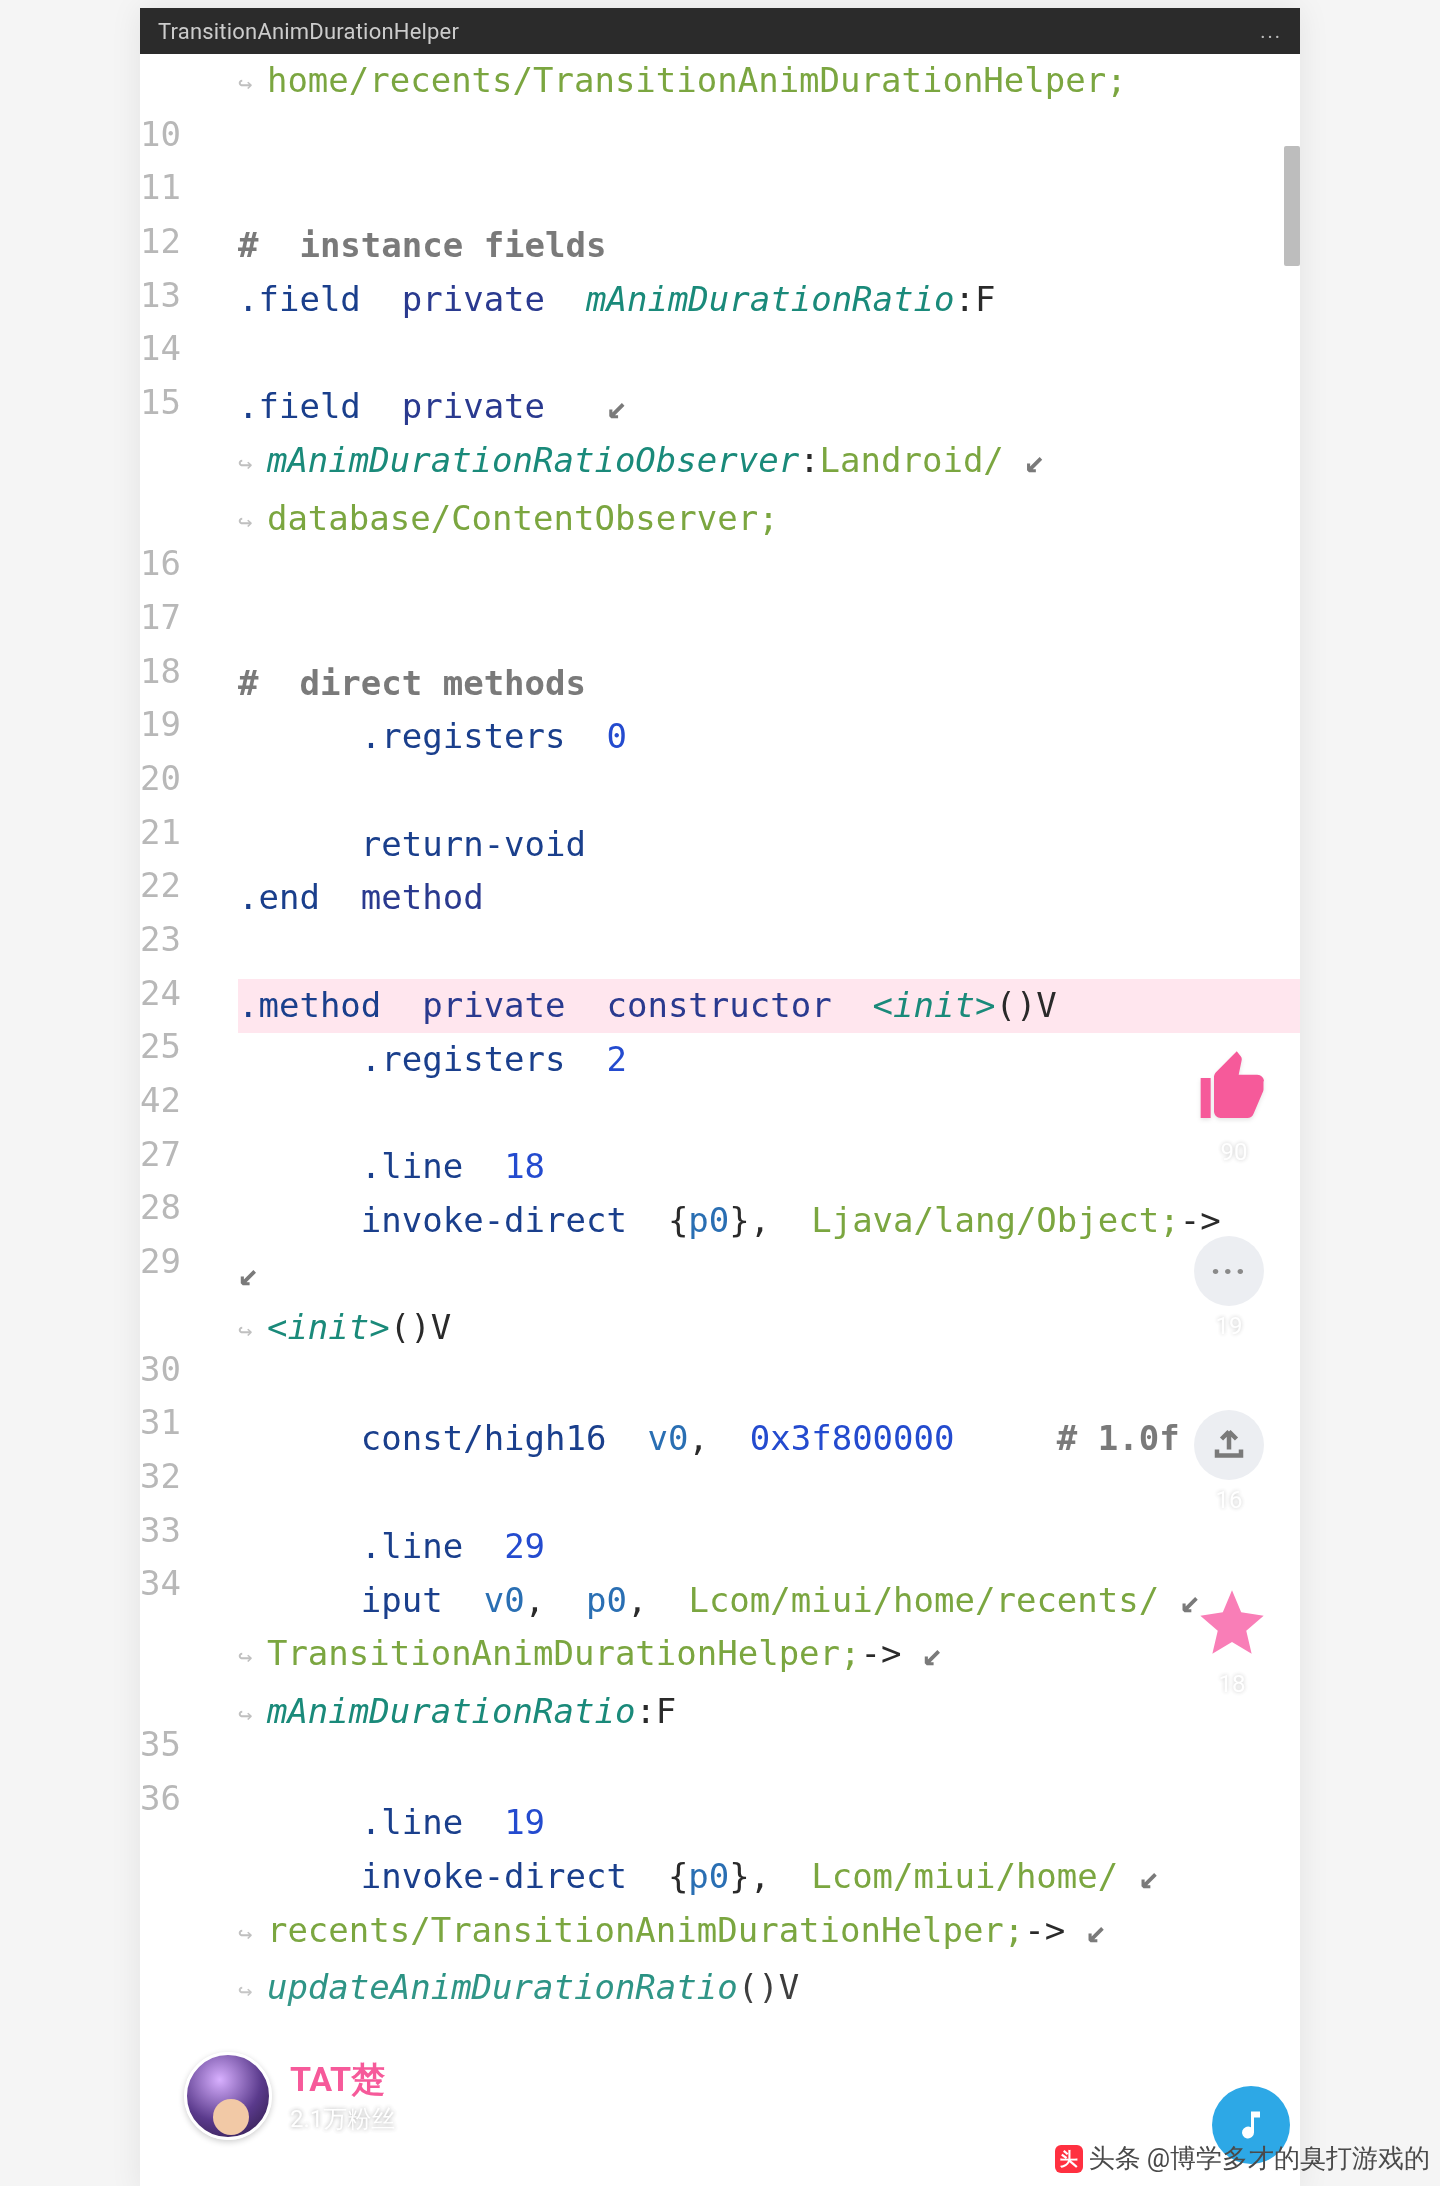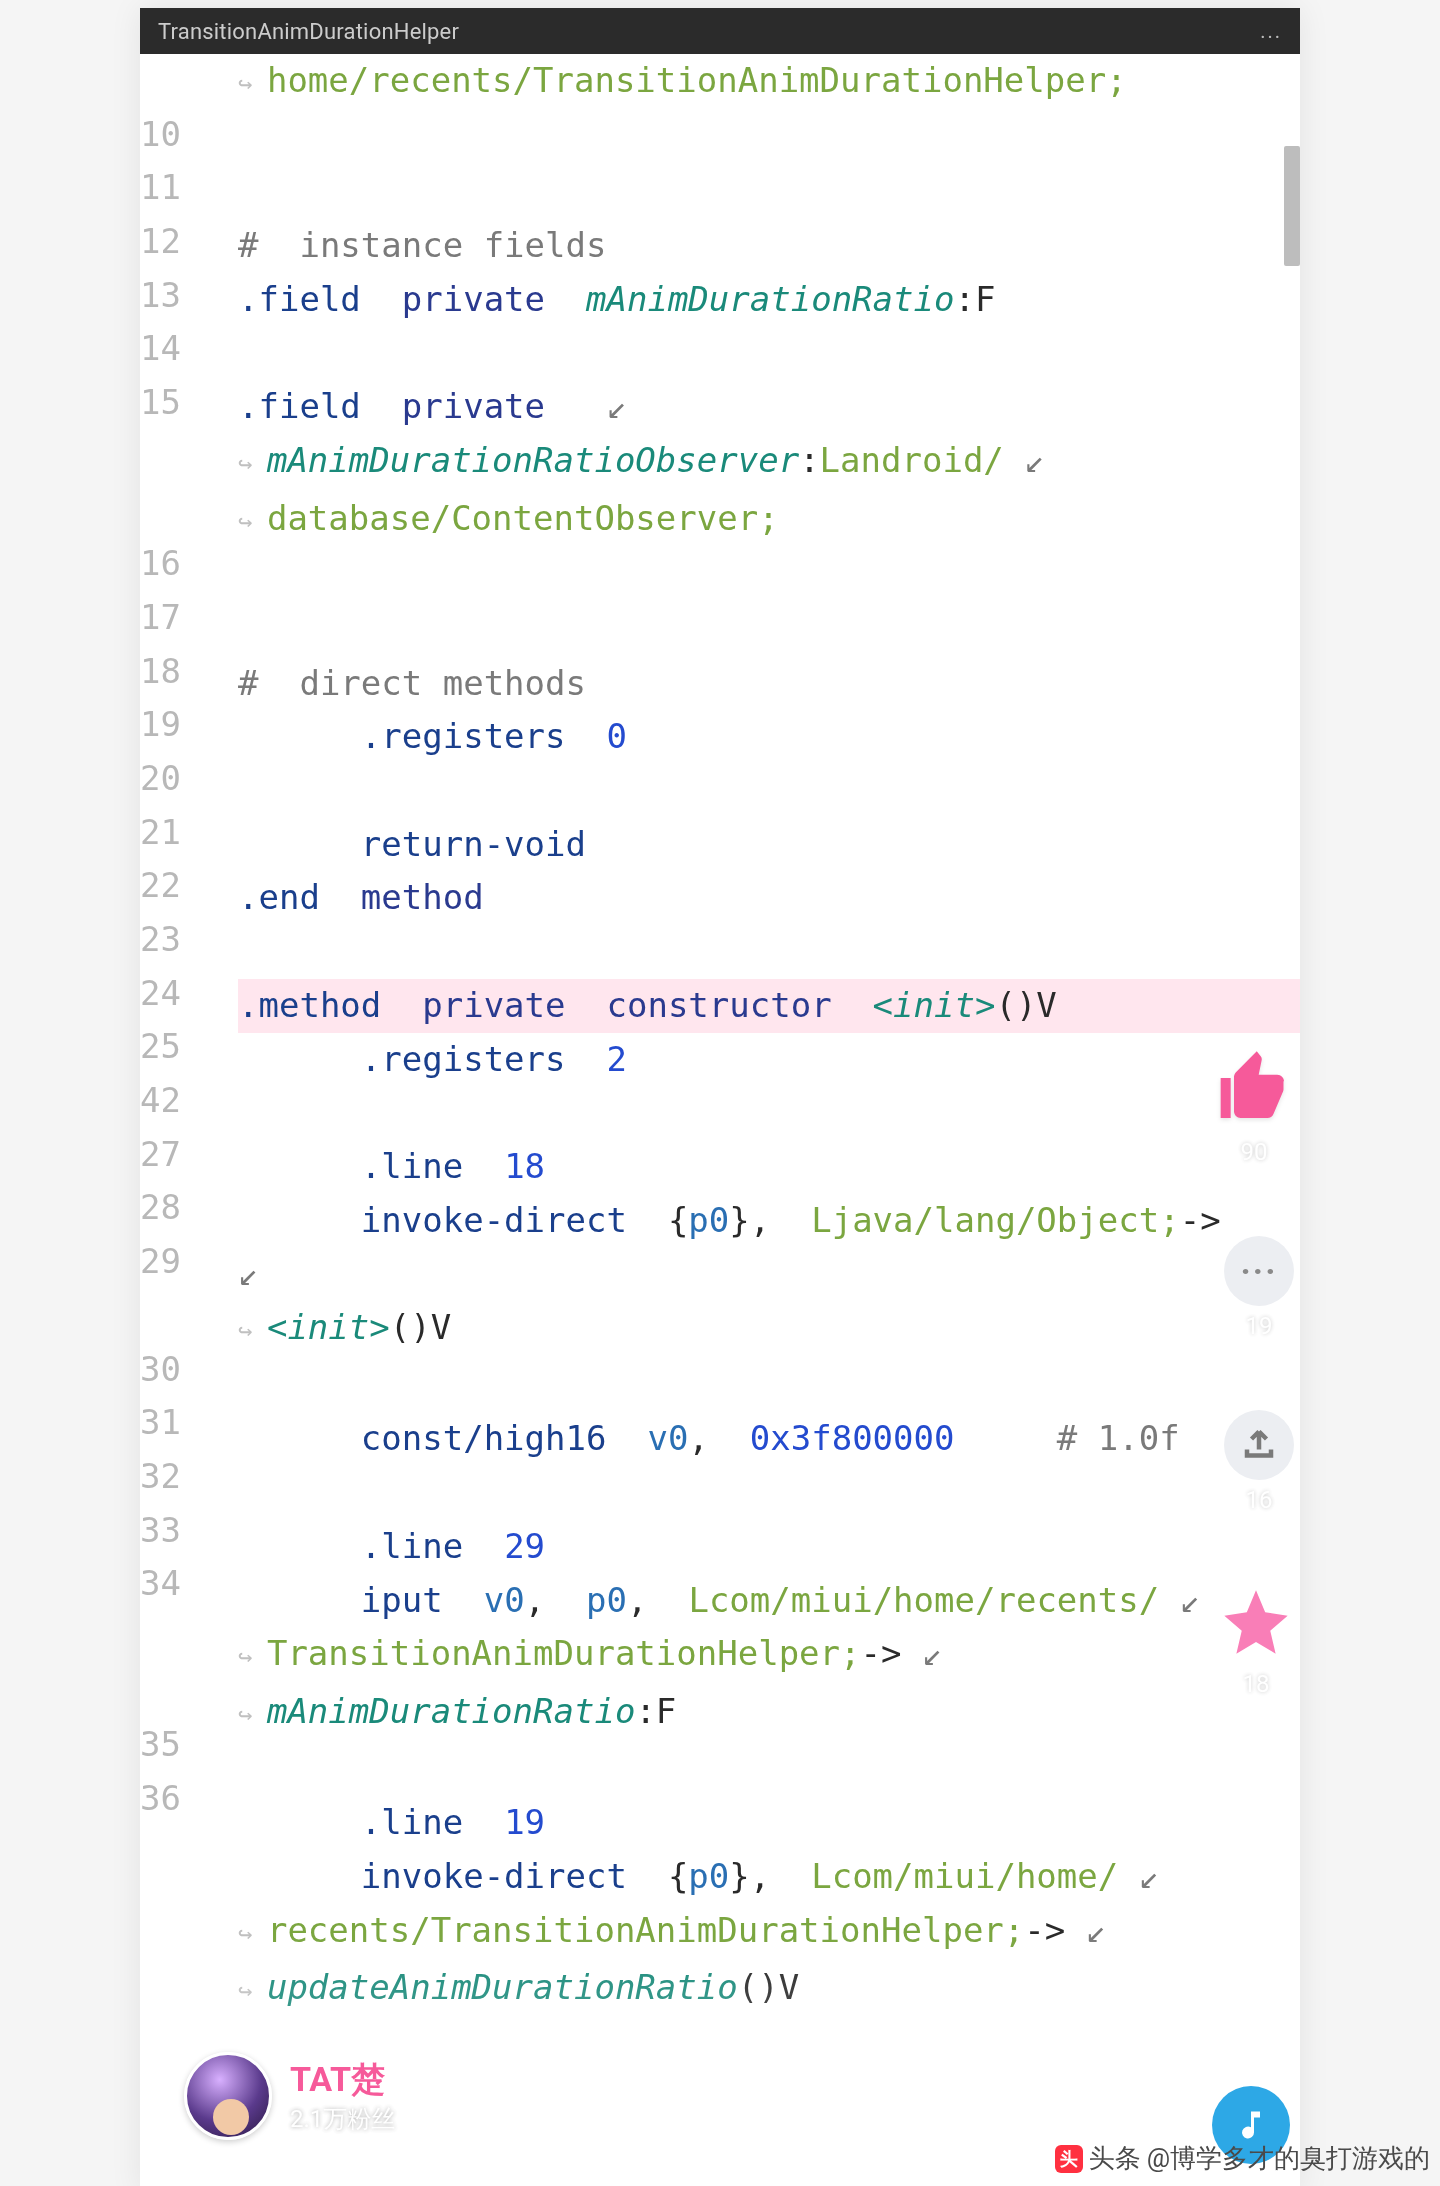--- a/index.html
+++ b/index.html
@@ -56,21 +56,21 @@
     min-height: 53.7px;
     line-height: 53.7px;
     white-space: pre-wrap;
     word-break: break-all;
     padding-right: 60px;
   }
   .wrap-cont { padding-left: 0; position: relative; }
   .hl-pink { background: #ffe6ee; }
   .c-keyword  { color: #1a3f8c; font-weight: 500; }
   .c-modifier { color: #2a3a8f; }
-  .c-gray     { color: #7a7a7a; }
+  .c-gray     { color: #7a7a7a; font-weight: bold; }
   .c-teal     { color: #1a8a7a; font-style: italic; }
   .c-green    { color: #7ba640; }
   .c-blue     { color: #244bcf; }
   .c-reg      { color: #2a6fb3; }
   .c-class    { color: #2a2a2a; }
   .scrollthumb {
     position: absolute;
     right: 0;
     top: 92px;
     width: 16px;
@@ -80,21 +80,21 @@
   }
 
   
   .siderail {
     position: absolute;
     right: 6px;
     top: 1040px;
     width: 100px;
     display: flex;
     flex-direction: column;
-    align-items: flex-end;
+    align-items: flex-start;
     gap: 70px;
   }
   .rail-item { display: flex; flex-direction: column; align-items: center; gap: 6px; }
   .rail-count { color: #fff; font-size: 24px; text-shadow: 0 0 4px rgba(0,0,0,0.3); opacity: 0.75; }
   .icon-like svg { width: 80px; height: 80px; fill: #f65a9a; filter: drop-shadow(0 2px 2px rgba(0,0,0,0.1)); }
   .icon-comment {
     width: 70px; height: 70px; border-radius: 50%;
     background: #eceef2; display: flex; align-items: center; justify-content: center;
     color: #8a8a8a; font-size: 34px; font-weight: bold; letter-spacing: 2px;
   }

